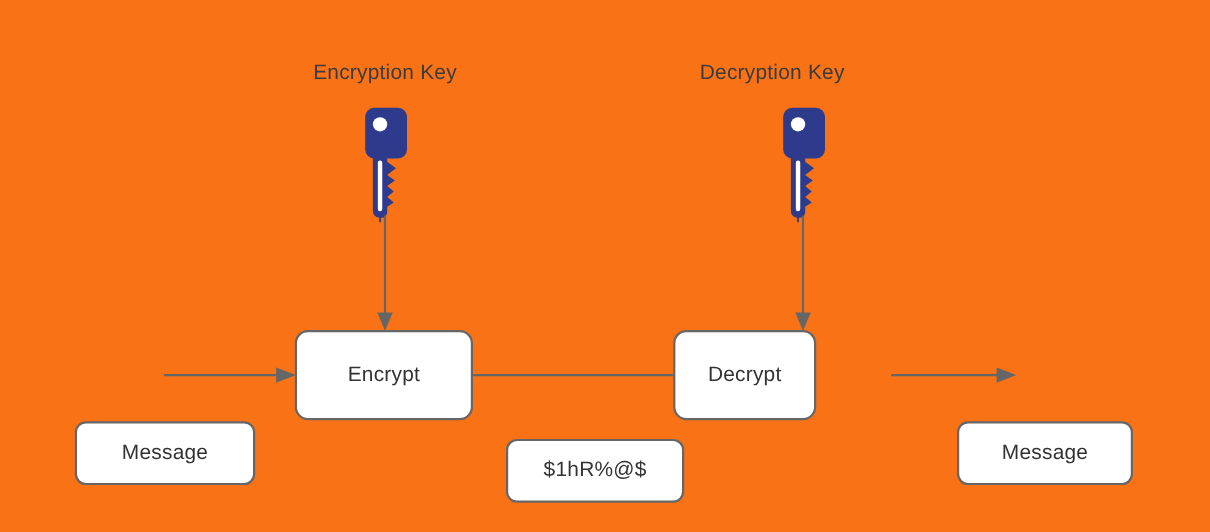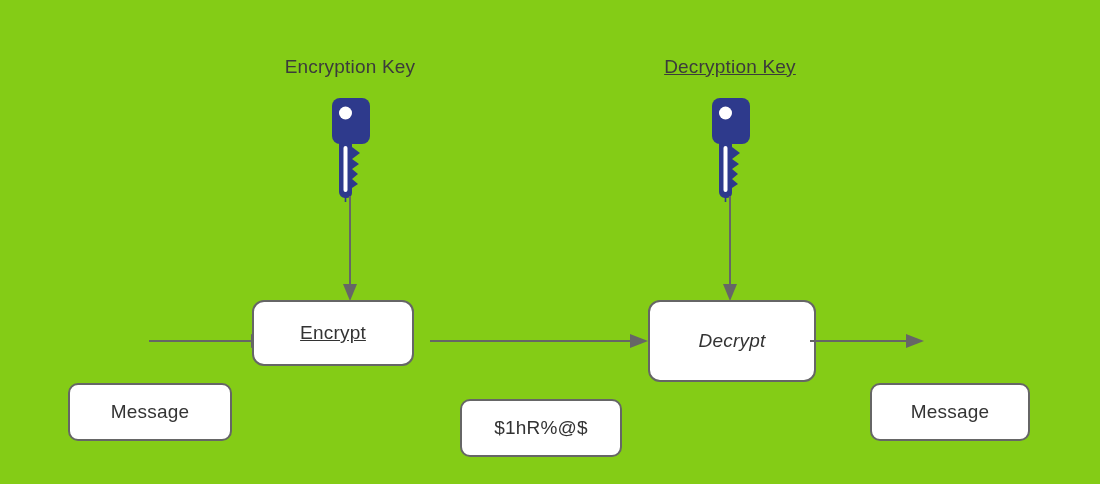--- a/index.html
+++ b/index.html
@@ -8,21 +8,21 @@
     padding: 0;
     background: #ffffff;
   }
   body {
     font-family: "Liberation Sans", sans-serif;
   }
   #canvas {
     position: relative;
     width: 1100px;
     height: 484px;
-    background: #84cc16;
+    background: #f97316;
     overflow: hidden;
   }
   .node {
     position: absolute;
     box-sizing: border-box;
     border: 2px solid #666666;
     border-radius: 10px;
     background: #ffffff;
     display: flex;
     align-items: center;
@@ -78,21 +78,21 @@
       <rect x="17.5" y="50" width="4" height="46" rx="2" ry="2" fill="#ffffff"></rect>
       <rect x="18.7" y="100" width="1.6" height="6" fill="#2e3a8c"></rect>
     </g>
   </svg>
 
   <svg class="edge" style="left:330px; top:196px;" width="40" height="110" viewBox="0 0 40 110">
     <line x1="20" y1="0" x2="20" y2="95" stroke="#666666" stroke-width="2"></line>
     <polygon points="20,105 13,88 27,88" fill="#666666"></polygon>
   </svg>
 
-  <div class="key-label" style="left:630px; top:56px; width:200px;text-decoration:underline;">Decryption Key</div>
+  <div class="key-label" style="left:602px; top:56px; width:200px;">Decryption Key</div>
 
   <svg class="key-icon" style="left:706px; top:96px;" width="50" height="108" viewBox="0 0 50 108">
     <g fill="#2e3a8c">
       <rect x="6" y="2" width="38" height="46" rx="8" ry="8"></rect>
       <circle cx="19.5" cy="17" r="6.5" fill="#ffffff"></circle>
       <path d="M13,46
                L13,96
                a6,6 0 0 0 6,6
                l2,0
                a5,5 0 0 0 5,-5
@@ -110,28 +110,28 @@
   <svg class="edge" style="left:710px; top:196px;" width="40" height="110" viewBox="0 0 40 110">
     <line x1="20" y1="0" x2="20" y2="95" stroke="#666666" stroke-width="2"></line>
     <polygon points="20,105 13,88 27,88" fill="#666666"></polygon>
   </svg>
 
   <svg class="edge" style="left:145px; top:330px;" width="130" height="24" viewBox="0 0 130 24">
     <line x1="4" y1="11" x2="110" y2="11" stroke="#666666" stroke-width="2"></line>
     <polygon points="124,11 106,4 106,18" fill="#666666"></polygon>
   </svg>
 
-  <div class="node proc-box" style="left:252px; top:300px; width:162px; height:66px;text-decoration:underline;">Encrypt</div>
+  <div class="node proc-box" style="left:268px; top:300px; width:162px; height:82px;">Encrypt</div>
 
   <svg class="edge" style="left:428px; top:330px;" width="226" height="24" viewBox="0 0 226 24">
     <line x1="2" y1="11" x2="206" y2="11" stroke="#666666" stroke-width="2"></line>
     <polygon points="220,11 202,4 202,18" fill="#666666"></polygon>
   </svg>
 
-  <div class="node proc-box" style="left:648px; top:300px; width:168px; height:82px;font-style:italic;">Decrypt</div>
+  <div class="node proc-box" style="left:612px; top:300px; width:130px; height:82px;">Decrypt</div>
 
   <svg class="edge" style="left:808px; top:330px;" width="122" height="24" viewBox="0 0 122 24">
     <line x1="2" y1="11" x2="102" y2="11" stroke="#666666" stroke-width="2"></line>
     <polygon points="116,11 98,4 98,18" fill="#666666"></polygon>
   </svg>
 
   <div class="node" style="left:68px; top:383px; width:164px; height:58px;">Message</div>
 
   <div class="node" style="left:460px; top:383px; width:162px; height:58px;margin-top:16px;">$1hR%@$</div>
 

